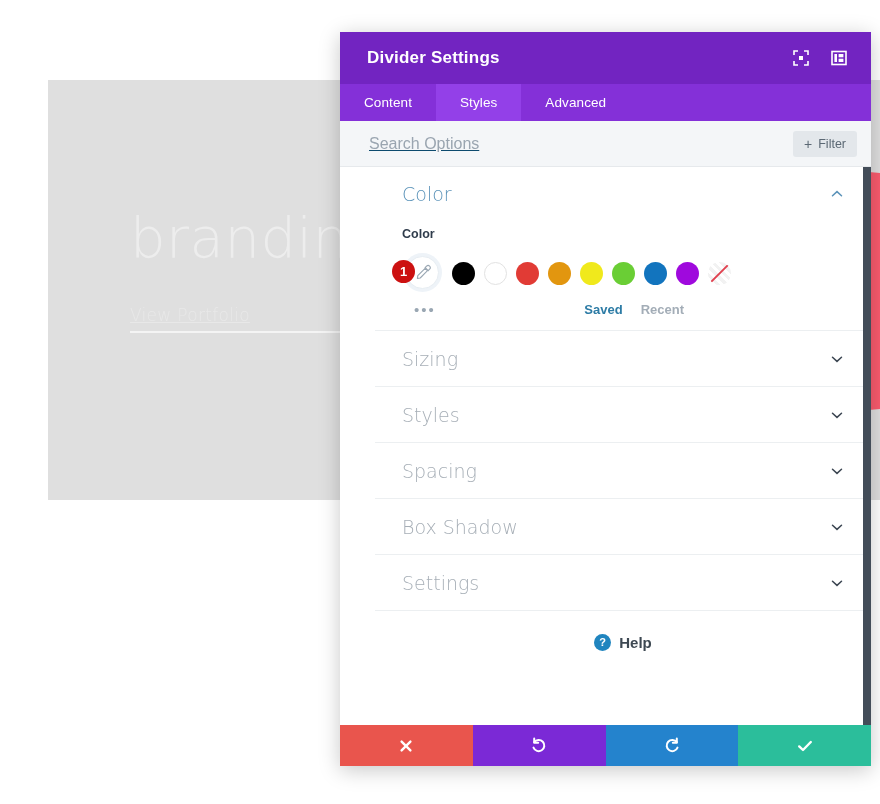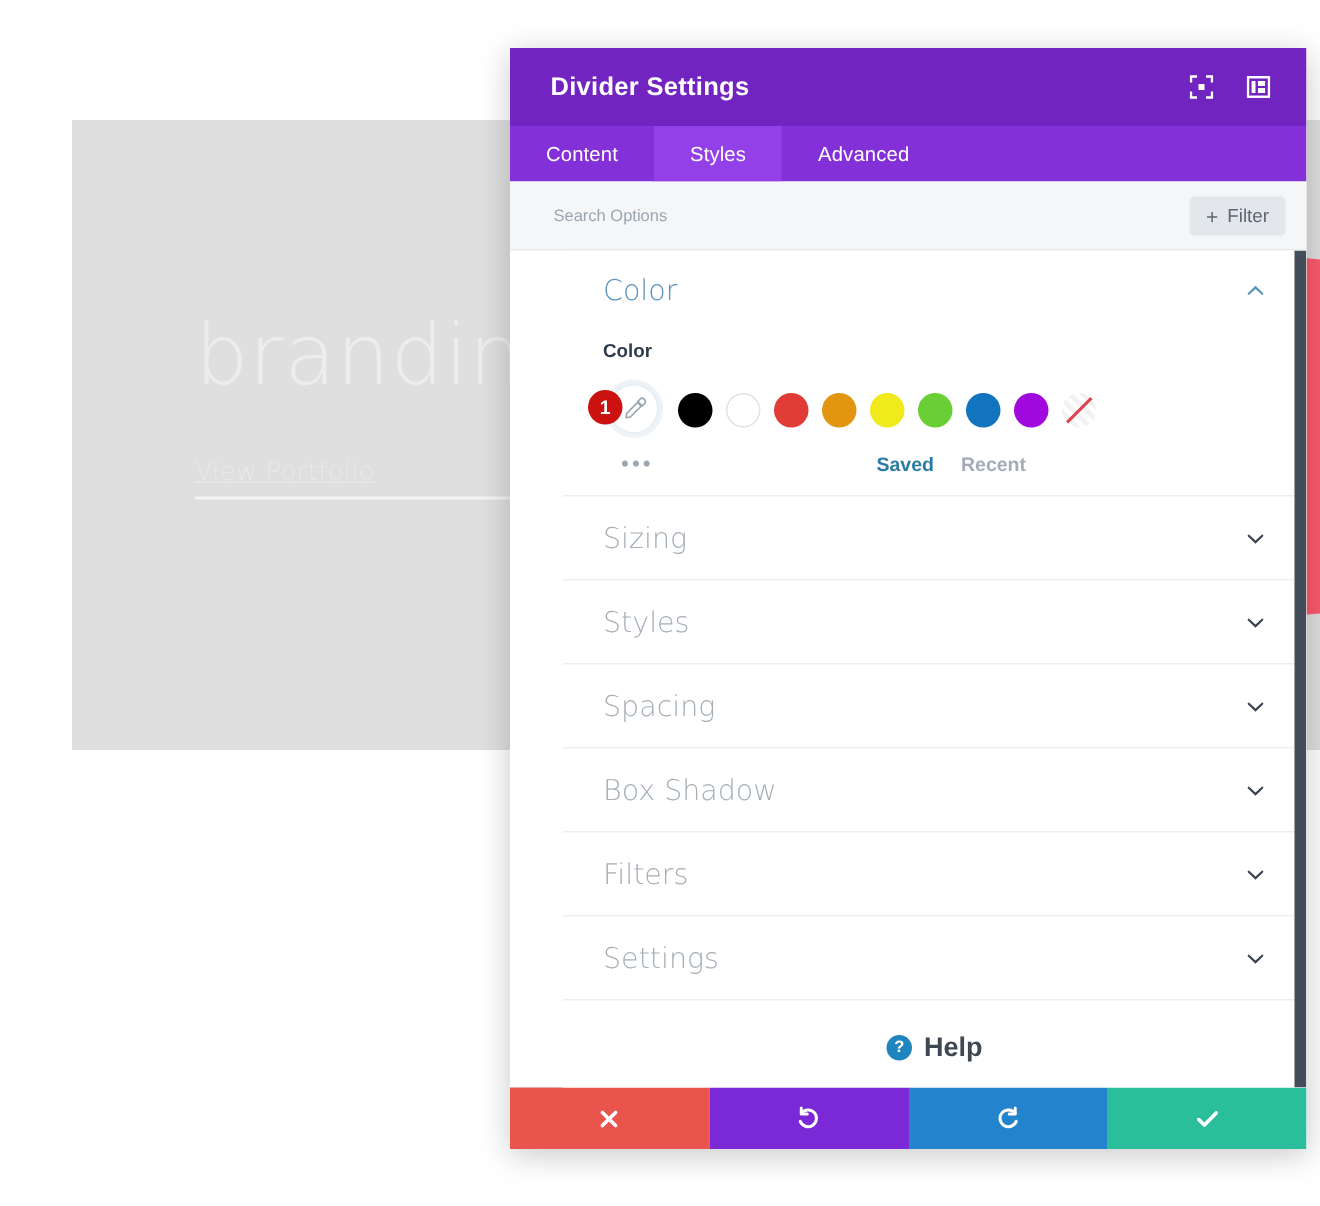--- a/index.html
+++ b/index.html
@@ -141,23 +141,24 @@
     display: flex;
     align-items: center;
     padding: 0 14px 0 27px;
     flex: 0 0 auto;
   }
   #search-input {
     flex: 1 1 auto;
     border: none;
     background: transparent;
     outline: none;
-    font-size: 11px;
-    color: #8b5cf6;
+    font-size: 16px;
+    color: #0c4a6e;
     font-family: "Liberation Sans", sans-serif;
+    text-decoration: underline;
   }
   #search-input::placeholder { color: #9aa5b0; }
   #filter-button {
     background: #e3e7eb;
     border: none;
     border-radius: 3px;
     color: #5b6874;
     font-size: 12.5px;
     padding: 6px 11px;
     display: flex;
@@ -360,21 +361,21 @@
     border-radius: 50%;
     background: #2085bf;
     color: #ffffff;
     font-size: 11px;
     font-weight: bold;
     display: flex;
     align-items: center;
     justify-content: center;
   }
   #help-label {
-    font-size: 18px;
+    font-size: 15px;
     color: #3d4852;
     font-weight: bold;
   }
 
   
   #modal-footer {
     height: 41px;
     display: flex;
     flex: 0 0 auto;
   }
@@ -514,28 +515,20 @@
 
     <div class="collapsed-section">
       <div class="sec-title">Box Shadow</div>
       <span class="chev">
         <svg width="14" height="14" viewBox="0 0 14 14">
             <path d="M2.5 5.2 L7 9.4 L11.5 5.2" fill="none" stroke="#3c4652" stroke-width="1.5" stroke-linecap="round"></path>
           </svg>
       </span>
     </div>
 
-    <div class="collapsed-section">
-      <div class="sec-title">Filters</div>
-      <span class="chev">
-        <svg width="14" height="14" viewBox="0 0 14 14">
-            <path d="M2.5 5.2 L7 9.4 L11.5 5.2" fill="none" stroke="#3c4652" stroke-width="1.5" stroke-linecap="round"></path>
-          </svg>
-      </span>
-    </div>
 
     <div class="collapsed-section">
       <div class="sec-title">Settings</div>
       <span class="chev">
         <svg width="14" height="14" viewBox="0 0 14 14">
             <path d="M2.5 5.2 L7 9.4 L11.5 5.2" fill="none" stroke="#3c4652" stroke-width="1.5" stroke-linecap="round"></path>
           </svg>
       </span>
     </div>
 

